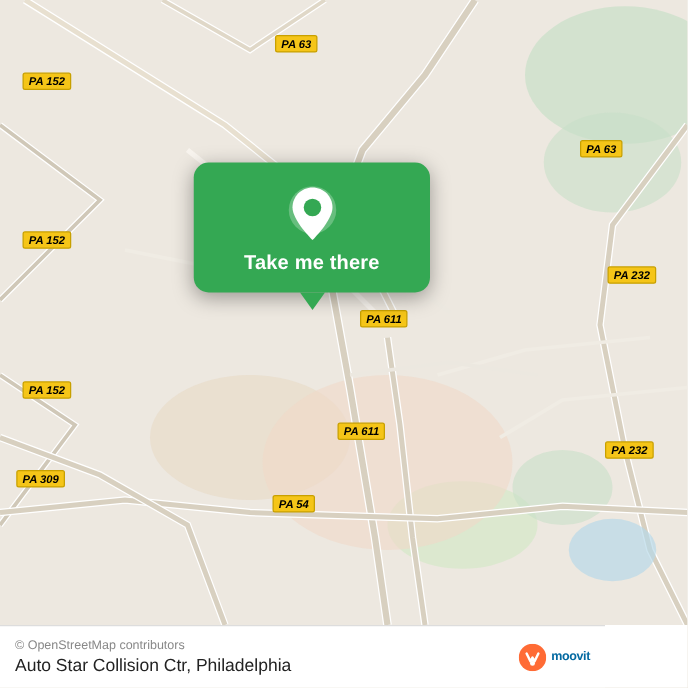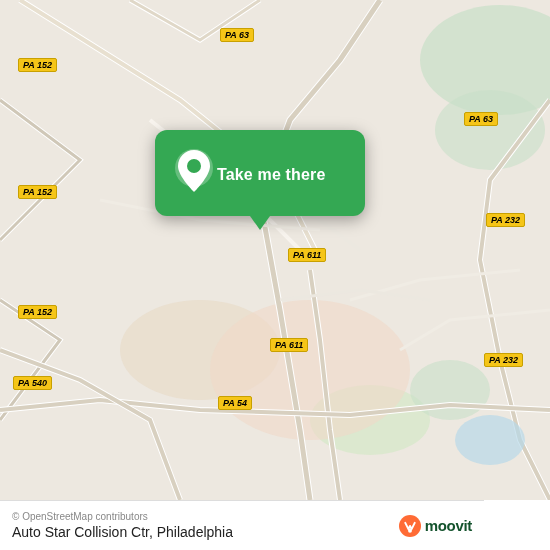--- a/index.html
+++ b/index.html
@@ -24,26 +24,26 @@
     #map-svg {
       width: 100%;
       height: 100%;
     }
 
     
     #popup-card {
       position: absolute;
       top: 130px;
       left: 155px;
-      width: 210px;
+      width: 189px;
       background: #34a853;
       border-radius: 12px;
       padding: 18px 16px 14px 16px;
       display: flex;
-      flex-direction: row;
+      flex-direction: column;
       align-items: center;
       box-shadow: 0 4px 16px rgba(0,0,0,0.35);
       z-index: 10;
     }
 
     #popup-card::after {
       content: '';
       position: absolute;
       bottom: -14px;
       left: 50%;
@@ -108,23 +108,23 @@
       align-items: center;
       gap: 4px;
     }
 
     .moovit-icon {
       width: 22px;
       height: 22px;
     }
 
     .moovit-text {
-      font-size: 15px;
+      font-size: 10px;
       font-weight: 700;
-      color: #14532d;
+      color: #0369a1;
       letter-spacing: -0.3px;
     }
 
     
     .road-label {
       position: absolute;
       background: #f5c518;
       color: #000;
       font-size: 9px;
       font-weight: bold;
@@ -195,21 +195,21 @@
   <div class="road-label" style="top:58px;left:18px">PA 152</div>
   <div class="road-label" style="top:185px;left:18px">PA 152</div>
   <div class="road-label" style="top:305px;left:18px">PA 152</div>
   <div class="road-label" style="top:28px;left:220px">PA 63</div>
   <div class="road-label" style="top:112px;left:464px">PA 63</div>
   <div class="road-label" style="top:248px;left:288px">PA 611</div>
   <div class="road-label" style="top:338px;left:270px">PA 611</div>
   <div class="road-label" style="top:213px;left:486px">PA 232</div>
   <div class="road-label" style="top:353px;left:484px">PA 232</div>
   <div class="road-label" style="top:396px;left:218px">PA 54</div>
-  <div class="road-label" style="top:376px;left:13px">PA 540</div>
+  <div class="road-label" style="top:376px;left:13px">PA 309</div>
 
   
   <div id="popup-card">
     <div class="location-icon-wrap">
       <svg width="40" height="46" viewBox="0 0 40 46" xmlns="http://www.w3.org/2000/svg">
         <circle cx="20" cy="20" r="19" fill="white" opacity="0.25"></circle>
         <path d="M20 2C11.16 2 4 9.16 4 18C4 28.5 20 44 20 44C20 44 36 28.5 36 18C36 9.16 28.84 2 20 2Z" fill="white"></path>
         <circle cx="20" cy="18" r="7" fill="#34a853"></circle>
       </svg>
     </div>

